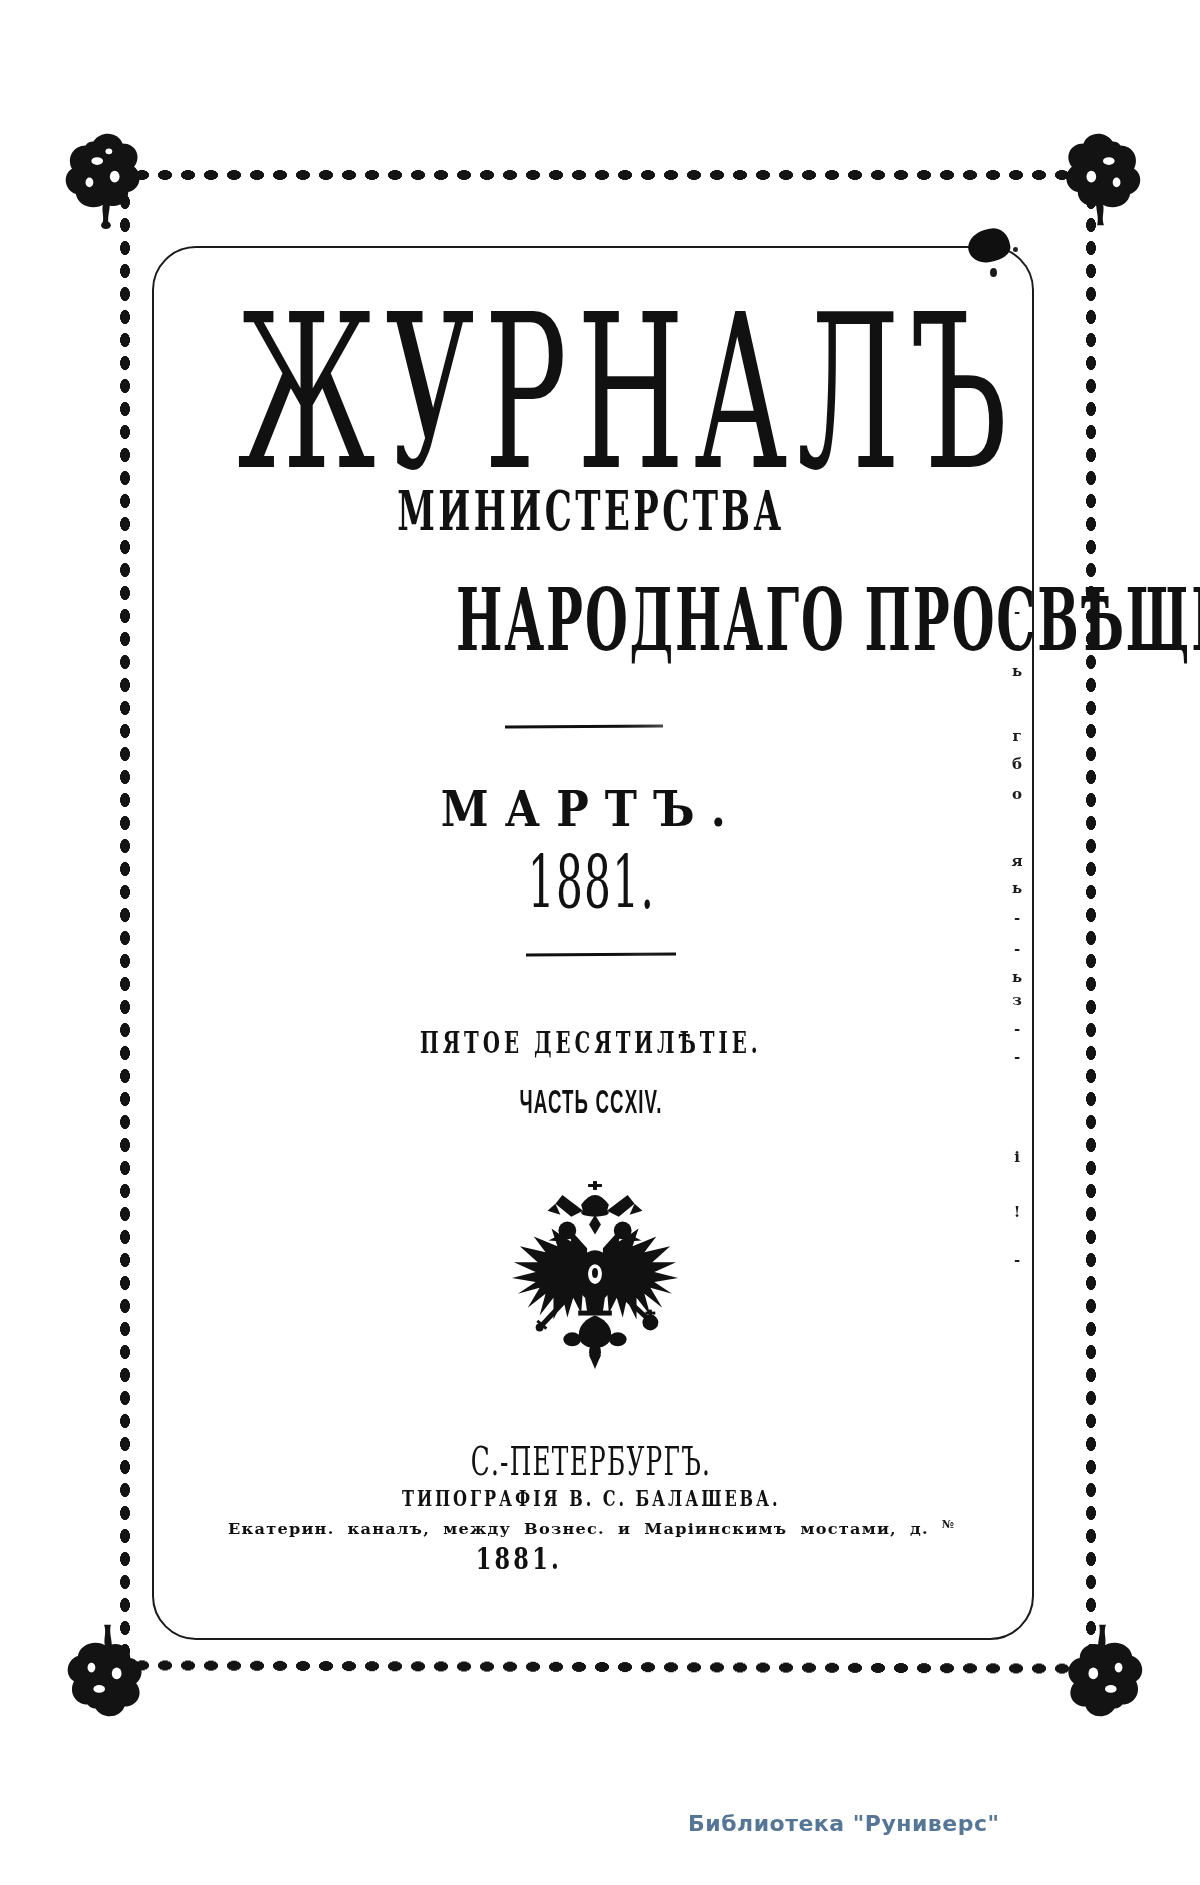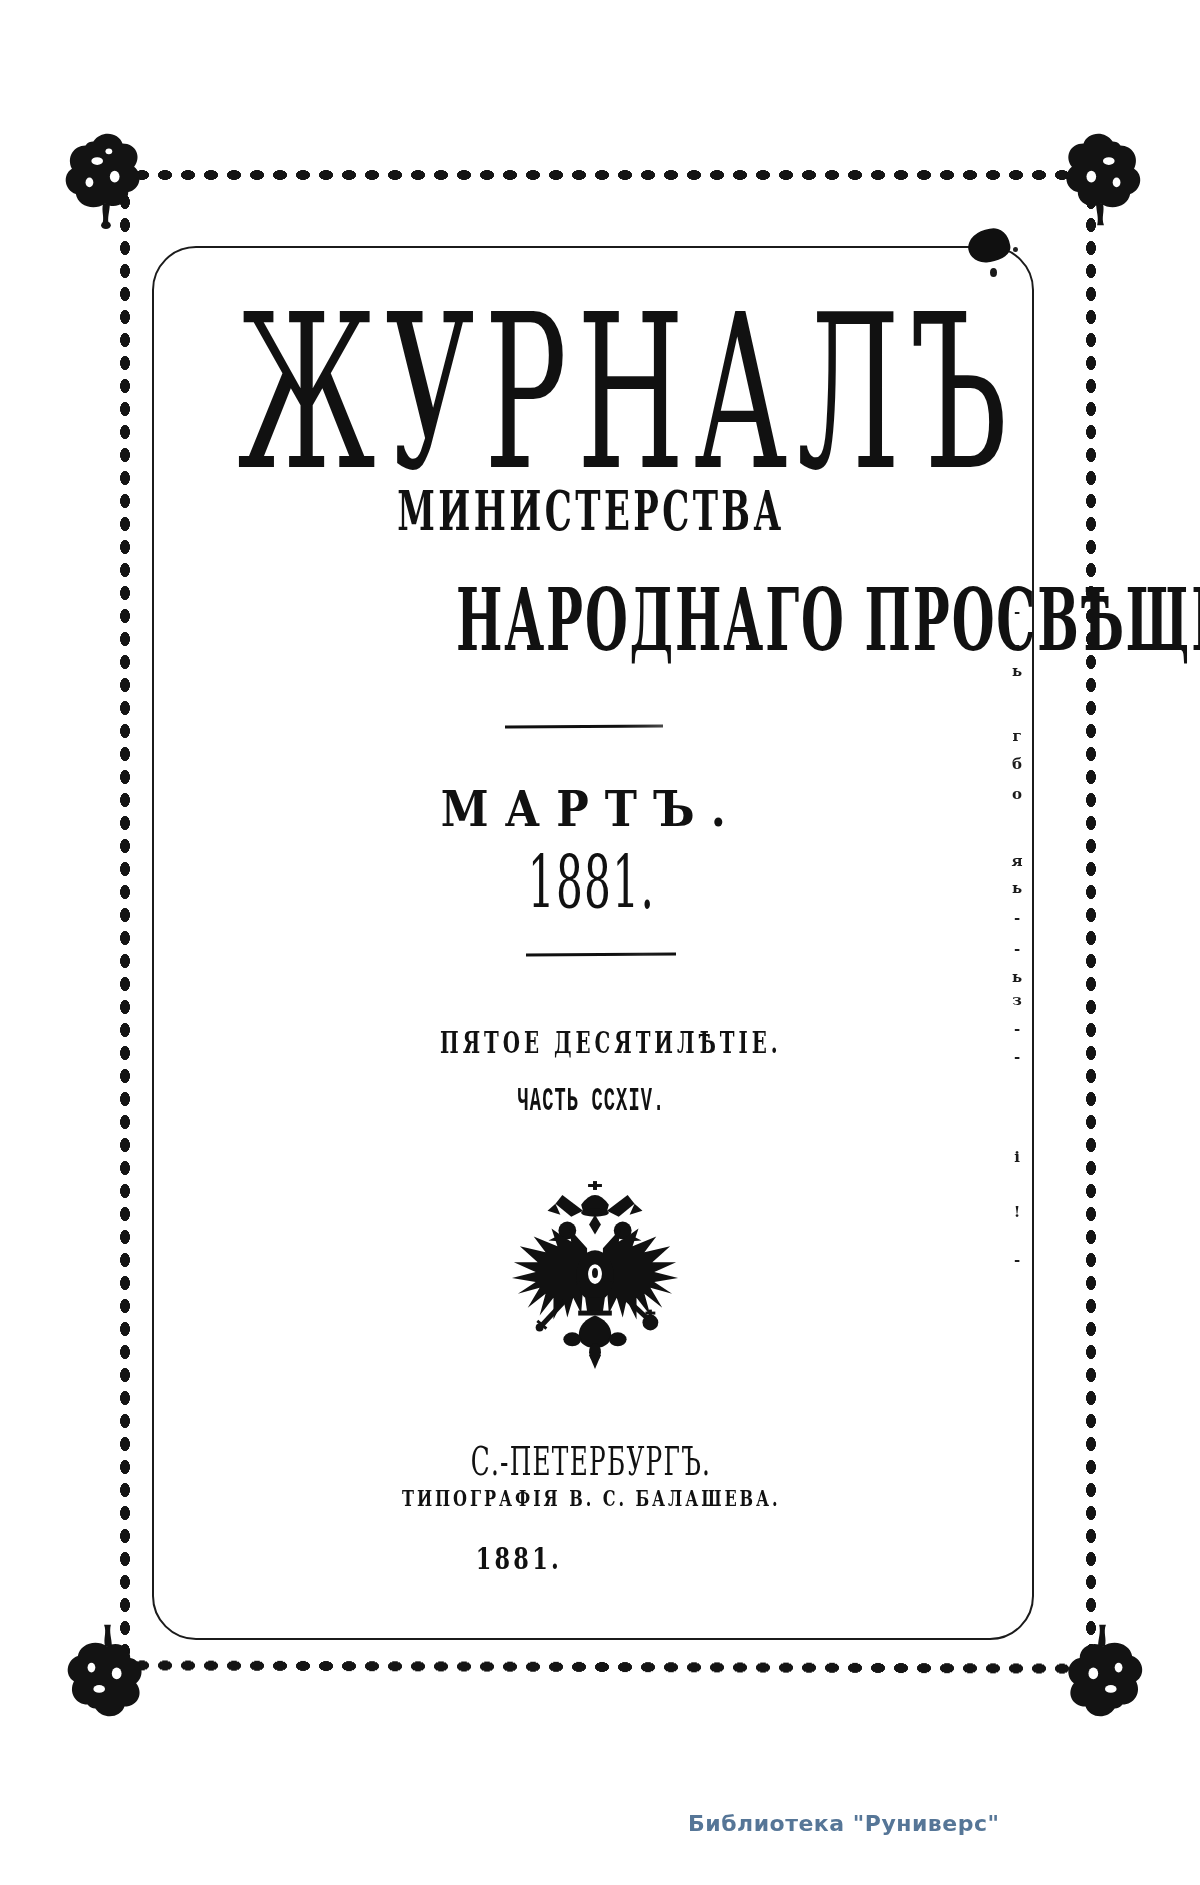--- a/index.html
+++ b/index.html
@@ -44,23 +44,23 @@
   .masthead{top:318px;font-size:150px;line-height:150px;font-weight:400;}
   .masthead > span{transform:scale(.82,1.42);letter-spacing:12px;}
   .ministry{top:487px;font-size:50px;line-height:50px;font-weight:bold;}
   .ministry > span{transform:scale(.68,1.08);letter-spacing:5px;}
   .prosvet{top:579px;font-size:82px;line-height:82px;font-weight:bold;}
   .prosvet > span{transform:scale(.60,1.05);letter-spacing:3px;}
   .month{top:785px;font-size:48px;line-height:48px;font-weight:bold;}
   .month > span{transform:scale(.9,1);letter-spacing:18px;}
   .year-big{top:851px;font-size:66px;line-height:66px;font-weight:400;}
   .year-big > span{transform:scale(.64,1.1);letter-spacing:2px;}
-  .decade{top:1028px;font-size:30px;line-height:30px;font-weight:bold;padding-left:20px;}
+  .decade{top:1028px;font-size:30px;line-height:30px;font-weight:bold;}
   .decade > span{transform:scale(.66,1);letter-spacing:6px;}
-  .part{top:1084px;font-family:Liberation Mono, monospace;font-size:34px;line-height:34px;font-weight:bold;}
+  .part{top:1084px;font-family:Liberation Sans, sans-serif;font-size:34px;line-height:34px;font-weight:bold;}
   .part > span{transform:scale(.55,1);letter-spacing:2px;}
   .city{top:1441px;font-size:40px;line-height:40px;font-weight:400;}
   .city > span{transform:scale(.62,1);letter-spacing:2px;}
   .printer{top:1487px;font-size:22px;line-height:22px;font-weight:bold;}
   .printer > span{transform:scale(.73,1);letter-spacing:4px;}
   .address{top:1516px;font-size:15.5px;line-height:18px;font-weight:bold;}
   .address > span{transform:scale(1.04,1);letter-spacing:1.2px;word-spacing:6px;}
   .address sup{font-size:11px;vertical-align:6px;letter-spacing:0;}
   .imprint-year{top:1546px;font-size:28px;line-height:28px;font-weight:bold;transform:translateX(-72px);}
   .imprint-year > span{transform:scale(.8,1.05);letter-spacing:4px;}
@@ -218,20 +218,26 @@
       <ellipse cx="90" cy="173" rx="6" ry="9"></ellipse>
       <path d="M84,176 L90,190 L96,176 Z"></path>
     </g>
   </svg>
 
   <div class="row printer">
     <span>ТИПОГРАФІЯ В. С. БАЛАШЕВА.</span>
   </div>
   <div class="row city">
     <span>С.-ПЕТЕРБУРГЪ.</span>
+  </div>
+  <div class="row address">
+    <span>
+      <span>Екатерин. каналъ, между Вознес. и Маріинскимъ мостами, д.</span>
+      <sup>№</sup>
+    </span>
   </div>
   <div class="row imprint-year">
     <span>1881.</span>
   </div>
 
   <div class="margin-marks">
       <span class="mark" style="top: 605px;">-</span>
       <span class="mark" style="top: 638px;">-</span>
       <span class="mark" style="top: 664px;">ь</span>
       <span class="mark" style="top: 729px;">г</span>

